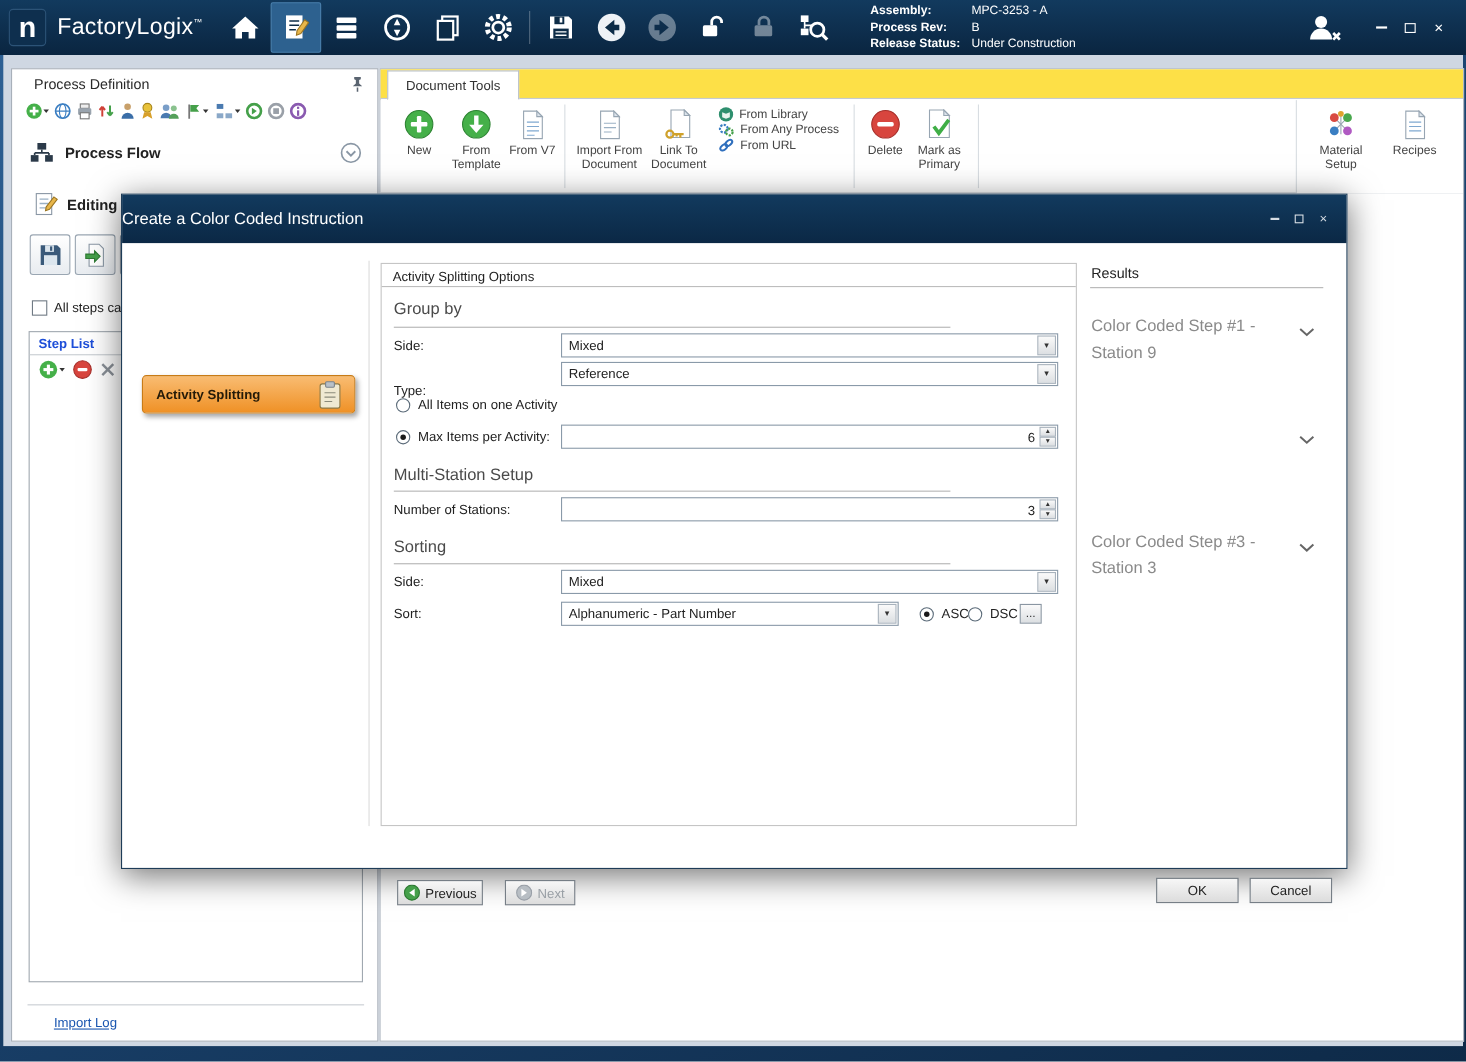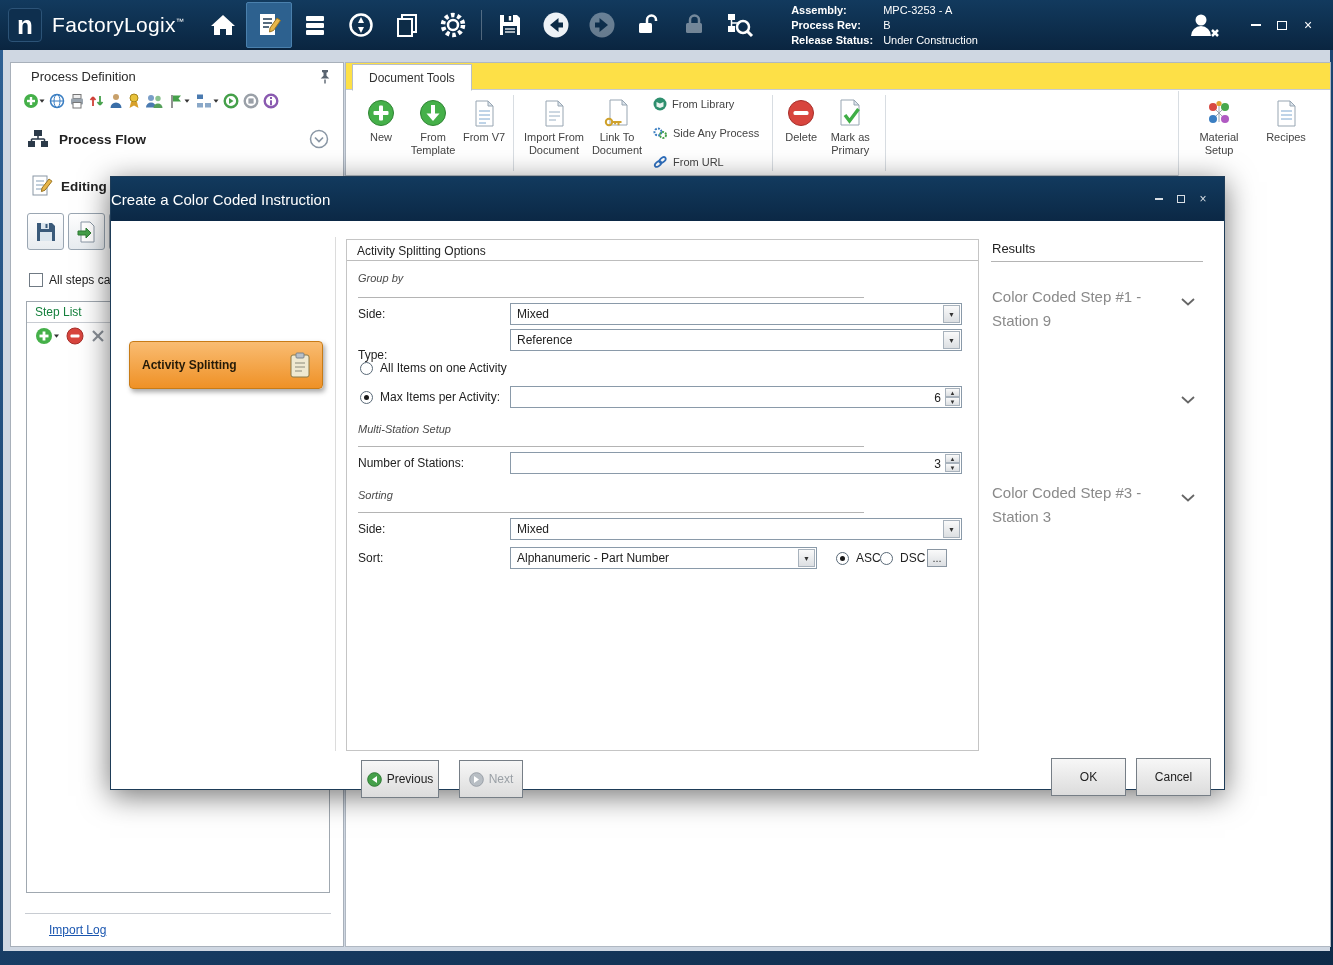--- a/index.html
+++ b/index.html
@@ -38,75 +38,75 @@
   .pf-chev{position:absolute;right:14px;top:6px;cursor:pointer;}
   .edit-row{position:absolute;left:0;top:108px;width:100%;height:30px;display:flex;align-items:center;}
   .edit-row .elabel{margin-left:8px;font-size:13.5px;font-weight:bold;color:#222;white-space:nowrap;}
   .edit-row .eicon{margin-left:20px;}
   .lp-btnrow{position:absolute;left:16px;top:150px;display:flex;gap:4px;}
   .sqbtn{width:37px;height:37px;background:linear-gradient(#ffffff,#e8ecf0);border:1px solid #9aa6b2;border-radius:3px;display:flex;align-items:center;justify-content:center;cursor:pointer;}
   .chk-row{position:absolute;left:18px;top:210px;display:flex;align-items:center;gap:6px;}
   .checkbox{width:14px;height:14px;background:#fff;border:1px solid #707a84;cursor:pointer;}
   .chk-label{font-size:12px;color:#222;white-space:nowrap;}
   .step-box{position:absolute;left:15px;top:238px;width:304px;height:592px;border:1px solid #a0a8b0;background:#fff;}
-  .sb-title{position:absolute;left:8px;top:3px;font-size:12px;color:#15803d;}
+  .sb-title{position:absolute;left:8px;top:3px;font-size:12px;color:#1d4ed8;font-weight:bold;}
   .sb-line{position:absolute;left:0;top:20px;width:100%;border-top:1px solid #c8ccd2;}
   .sb-tools{position:absolute;left:8px;top:25px;display:flex;align-items:center;gap:7px;}
   .sb-tools span{cursor:pointer;display:flex;align-items:center;}
   .lp-hr{position:absolute;left:14px;top:850px;width:306px;border-top:1px solid #c8ccd2;}
   .import-log{position:absolute;left:18px;top:860px;font-size:12px;color:#1a56b0;text-decoration:underline;cursor:pointer;margin-left:20px;}
 
   
   .main-area{position:absolute;left:345px;top:62px;width:986px;height:885px;background:#fff;border:1px solid #b0b8c2;}
   .tab-strip{position:absolute;left:0;top:0;width:100%;height:27px;border-bottom:1px solid #c5cbd2;background:#fde047;}
   .tab{position:absolute;left:6px;top:1px;height:27px;padding:0 16px;background:#fff;border:1px solid #b8bfc7;border-bottom:1px solid #fff;display:flex;align-items:center;font-size:12px;color:#333;cursor:pointer;}
   .ribbon{position:absolute;left:0;top:28px;width:100%;height:85px;border-bottom:1px solid #bcc4cc;background:#fff;display:flex;align-items:stretch;padding-left:12px;}
   .rbtn{display:flex;flex-direction:column;align-items:center;padding-top:7px;gap:3px;font-size:11px;color:#444;text-align:center;line-height:1.18;cursor:pointer;}
   .rbtn .ricon{height:30px;display:flex;align-items:center;justify-content:center;}
   .rib-sep{width:1px;background:#d8dde2;margin:4px 7px;}
-  .rlink-group{display:flex;flex-direction:column;justify-content:space-between;padding:6px 6px;}
+  .rlink-group{display:flex;flex-direction:column;justify-content:flex-start;padding:6px 6px;}
   .rlink{display:flex;align-items:center;gap:5px;font-size:11px;color:#444;cursor:pointer;white-space:nowrap;}
   .ribbon-right{position:absolute;right:0;top:28px;height:85px;width:152px;border-left:1px solid #d8dde2;display:flex;justify-content:flex-start;gap:10px;padding:0 8px;background:#fff;}
 
   
   .dialog{position:absolute;left:110px;top:176px;width:1115px;height:614px;background:#fff;border:1px solid #1e3c58;box-shadow:0 6px 28px rgba(0,0,0,.55);}
   .dlg-titlebar{position:absolute;left:0;top:0;width:100%;height:44px;background:linear-gradient(180deg,#123a5e,#0b2845);display:flex;align-items:center;color:#fff;}
   .dlg-title{font-size:15px;}
   .dlg-controls{margin-left:auto;margin-right:10px;display:flex;align-items:center;}
   .dlg-controls .winbtn{width:22px;height:18px;font-size:12px;color:#d8dee4;}
   .dlg-controls .maxbox{width:8px;height:8px;border-color:#d8dee4;}
   .dlg-controls .minline{width:8px;border-color:#d8dee4;}
   .nav-divider{position:absolute;left:224px;top:60px;width:1px;height:514px;background:#dcdcdc;}
   .navbtn{position:absolute;left:18px;width:194px;height:46px;border-radius:4px;display:flex;align-items:center;justify-content:space-between;padding:0 10px 0 12px;font-size:12px;font-weight:bold;cursor:pointer;}
   .navbtn.blue{top:86px;background:linear-gradient(180deg,#c3d0e0,#8aa3c0);border:1px solid #7089a6;color:#15243a;}
-  .navbtn.orange{top:164px;height:48px;background:linear-gradient(180deg,#f9bc72,#ef9126);border:1px solid #c87b16;color:#241a08;box-shadow:2px 3px 5px rgba(0,0,0,.35);justify-content:space-between;}
+  .navbtn.orange{top:164px;height:35px;background:linear-gradient(180deg,#f9bc72,#ef9126);border:1px solid #c87b16;color:#241a08;box-shadow:2px 3px 5px rgba(0,0,0,.35);justify-content:space-between;}
   .content-box{position:absolute;left:235px;top:62px;width:633px;height:512px;border:1px solid #c5c5c5;background:#fff;}
   .cb-header{position:absolute;left:0;top:0;width:100%;height:21px;border-bottom:1px solid #bdbdbd;font-size:12px;color:#222;padding:4px 0 0 10px;}
-  .sec-title{position:absolute;left:11px;font-size:11px;color:#4a4a4a;font-style:italic;}
+  .sec-title{position:absolute;left:11px;font-size:15px;color:#4a4a4a;}
   .sec-line{position:absolute;left:11px;width:506px;border-top:1px solid #b4b4b4;}
   .flabel{position:absolute;left:11px;font-size:12px;color:#222;line-height:22px;}
   .combo{position:absolute;height:22px;background:#fff;border:1px solid #8a9aa9;font-size:12px;color:#222;display:flex;align-items:center;padding-left:6px;cursor:pointer;}
   .combo-btn{position:absolute;right:1px;top:1px;bottom:1px;width:17px;background:linear-gradient(#fafafa,#dcdfe2);border:1px solid #a8b2bc;display:flex;align-items:center;justify-content:center;font-size:7px;color:#333;cursor:pointer;}
   .spinf{position:absolute;height:22px;background:#fff;border:1px solid #8a9aa9;font-size:12px;color:#222;}
   .spin-val{position:absolute;right:20px;top:0;line-height:22px;}
   .spin-btns{position:absolute;right:1px;top:1px;bottom:1px;width:15px;display:flex;flex-direction:column;}
   .spin-btns span{flex:1;background:linear-gradient(#fafafa,#dcdfe2);border:1px solid #a8b2bc;display:flex;align-items:center;justify-content:center;font-size:6px;color:#333;cursor:pointer;}
   .radio{width:13px;height:13px;border:1px solid #5a6a78;border-radius:50%;background:#fff;display:inline-block;position:relative;cursor:pointer;flex:none;}
   .radio.checked::after{content:"";position:absolute;left:3px;top:3px;width:5px;height:5px;border-radius:50%;background:#1a1a1a;}
   .radio-row{position:absolute;display:flex;align-items:center;gap:7px;font-size:12px;color:#222;}
   .morebtn{position:absolute;width:20px;height:18px;background:linear-gradient(#fafafa,#dcdfe2);border:1px solid #8a96a2;font-size:11px;color:#333;display:flex;align-items:center;justify-content:center;cursor:pointer;}
   .results{position:absolute;left:880px;top:62px;width:224px;height:512px;}
   .res-title{position:absolute;left:1px;top:2px;font-size:13px;color:#222;}
   .res-line{position:absolute;left:0;top:22px;width:212px;border-top:1px solid #b4b4b4;}
   .res-item{position:absolute;left:1px;width:212px;cursor:pointer;}
   .res-item .rtext{width:172px;font-size:15px;color:#8a8a8a;line-height:24px;}
   .res-item .rchev{position:absolute;right:8px;top:12px;cursor:pointer;}
   .btn{background:linear-gradient(#f7f7f7,#dcdcdc);border:1px solid #767e86;font-size:12px;color:#222;display:flex;align-items:center;justify-content:center;cursor:pointer;}
   .btn.disabled{color:#9aa0a6;}
-  .footer-btn{position:absolute;height:38px;}
+  .footer-btn{position:absolute;height:23px;margin-top:40px;}
 
   svg{display:block;}
 </style>
 </head>
 <body>
 
 <div class="titlebar">
   <div class="logo">
       <span>n</span>
     </div>
@@ -517,21 +517,21 @@
             <circle cx="7" cy="7" r="6.5" fill="#2e8f6e"></circle>
             <path d="M3.5 5 L7 6.5 L10.5 5 V9.5 L7 11 L3.5 9.5 Z" fill="#e8f4ee"></path>
           </svg>
         <span>From Library</span>
       </div>
       <div class="rlink">
         <svg width="15" height="14">
             <circle cx="5" cy="6" r="3.5" fill="none" stroke="#3a7ec2" stroke-width="2" stroke-dasharray="2 1.2"></circle>
             <circle cx="10" cy="9" r="3" fill="none" stroke="#45a04a" stroke-width="2" stroke-dasharray="2 1.2"></circle>
           </svg>
-        <span>Side Any Process</span>
+        <span>From Any Process</span>
       </div>
       <div class="rlink">
         <svg width="15" height="14">
             <g fill="none" stroke="#2f6fbd" stroke-width="1.8">
               <ellipse cx="5" cy="9" rx="3.6" ry="2.2" transform="rotate(-40 5 9)"></ellipse>
               <ellipse cx="9.5" cy="5" rx="3.6" ry="2.2" transform="rotate(-40 9.5 5)"></ellipse>
             </g>
           </svg>
         <span>From URL</span>
       </div>

